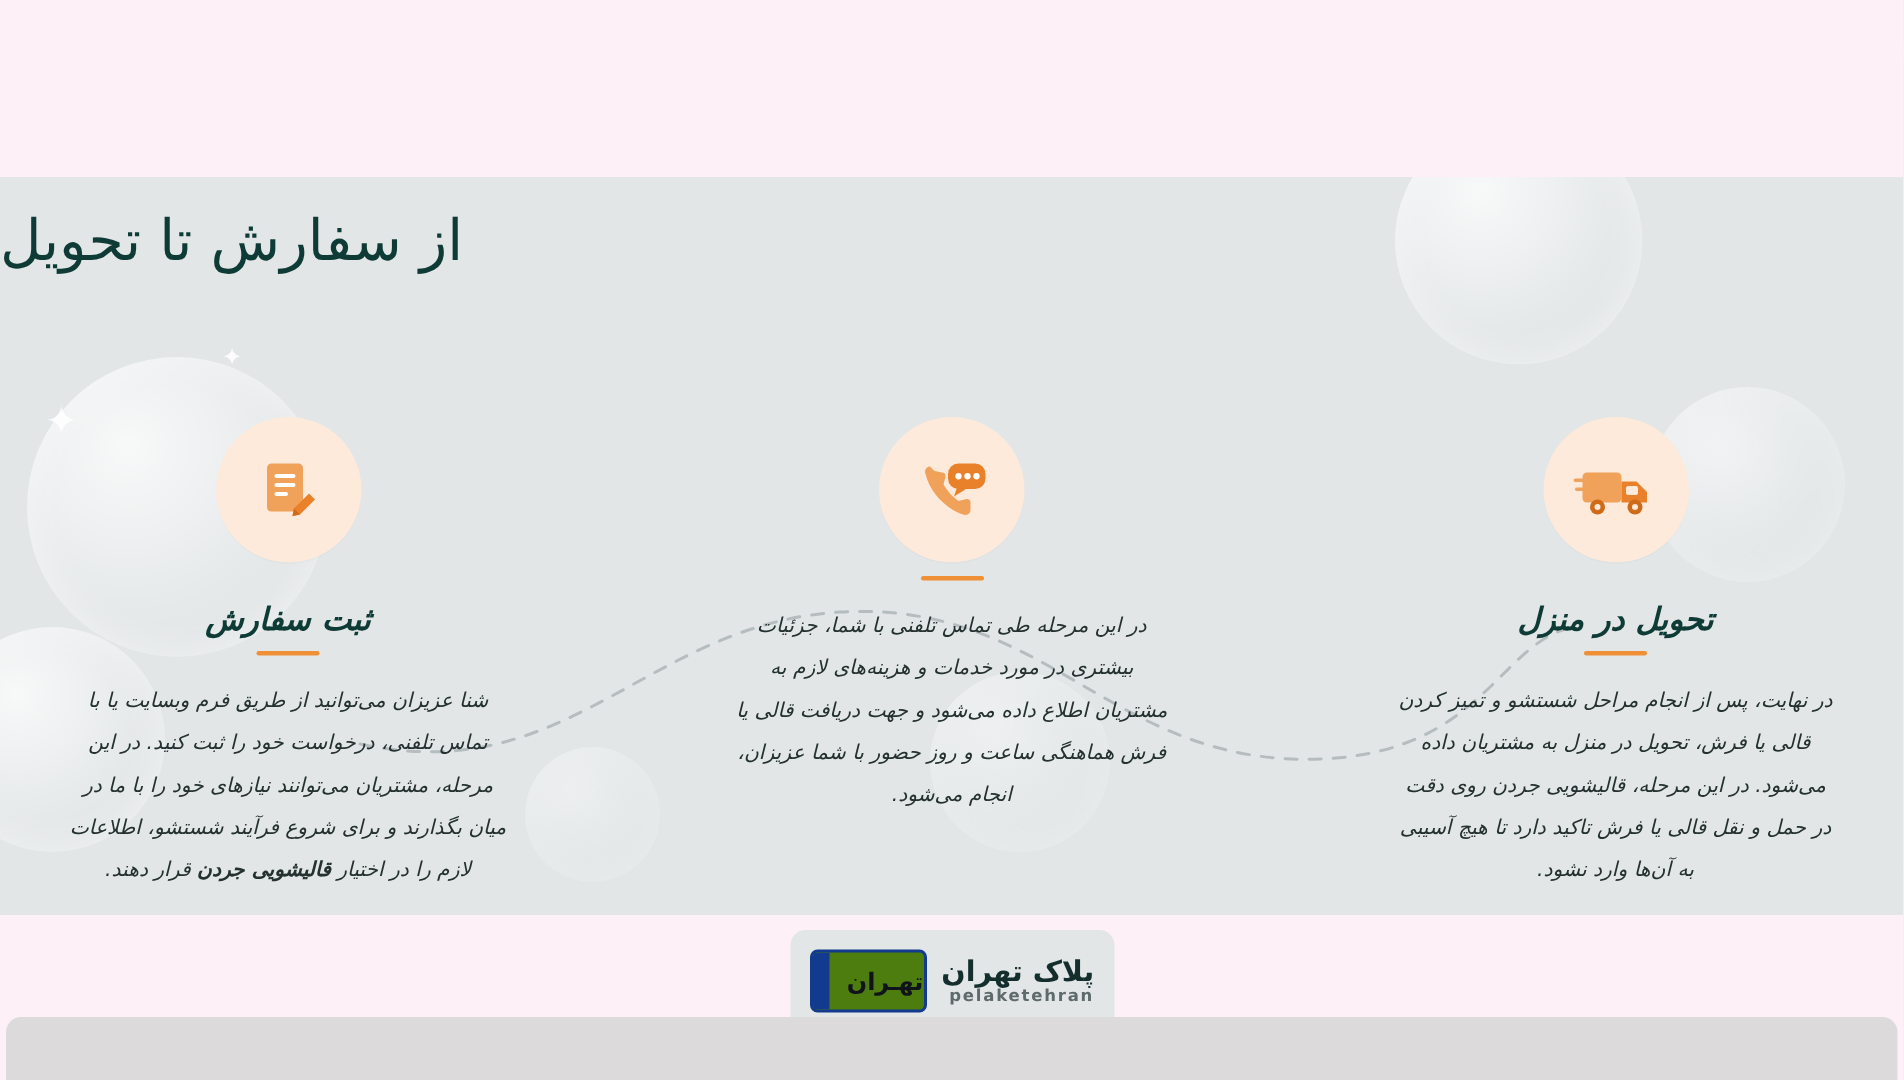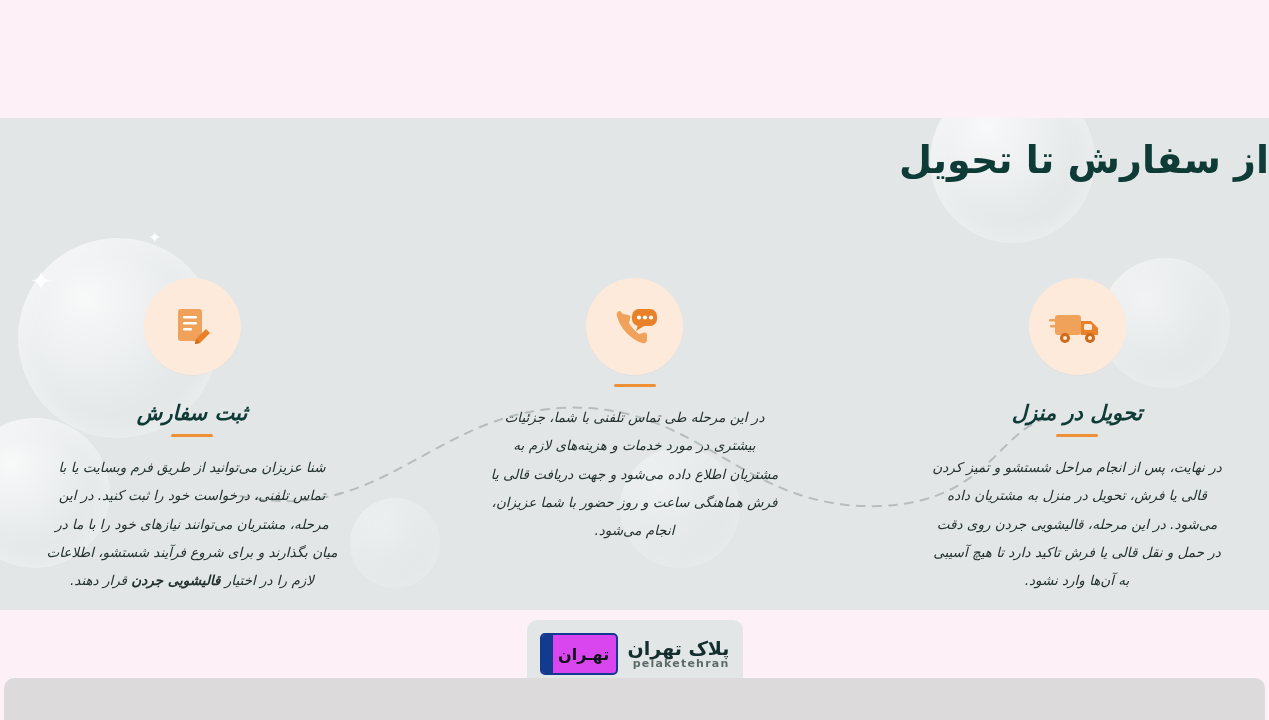--- a/index.html
+++ b/index.html
@@ -64,24 +64,24 @@
     color: #fff;
     opacity: .9;
     pointer-events: none;
     font-size: 26px;
     line-height: 1;
   }
 
   .hero-inner { position: relative; z-index: 3; }
 
   .hero-title {
-    text-align: right;
+    text-align: left;
     margin-top: 20px;
     font-size: 38px;
-    font-weight: 700;
+    font-weight: 400;
     color: #0e3b36;
     letter-spacing: 0;
   }
   .hero-sub {
     text-align: center;
     margin-top: 18px;
     font-size: 15px;
     color: #2f3b3a;
   }
 
@@ -167,24 +167,24 @@
     gap: 10px;
     z-index: 5;
   }
   .logo-text { text-align: right; line-height: 1.1; }
   .logo-fa { font-size: 19px; font-weight: 700; color: #132e2c; }
   .logo-en { font-size: 11px; letter-spacing: 1.2px; color: #5e6b6a; font-weight: 600; }
   .plate {
     width: 78px; height: 42px;
     border: 2px solid #123b8f;
     border-radius: 5px;
-    background: #d946ef;
+    background: #4d7c0f;
     display: flex;
     align-items: center;
-    justify-content: center;
+    justify-content: flex-start;
     position: relative;
     overflow: hidden;
   }
   .plate .blue-bar {
     position: absolute; left: 0; top: 0; bottom: 0;
     width: 11px; background: #123b8f;
   }
   .plate-text { font-size: 16px; font-weight: 700; color: #10141a; padding-left: 10px; letter-spacing: 1px; }
 
   .bottom-bar {

